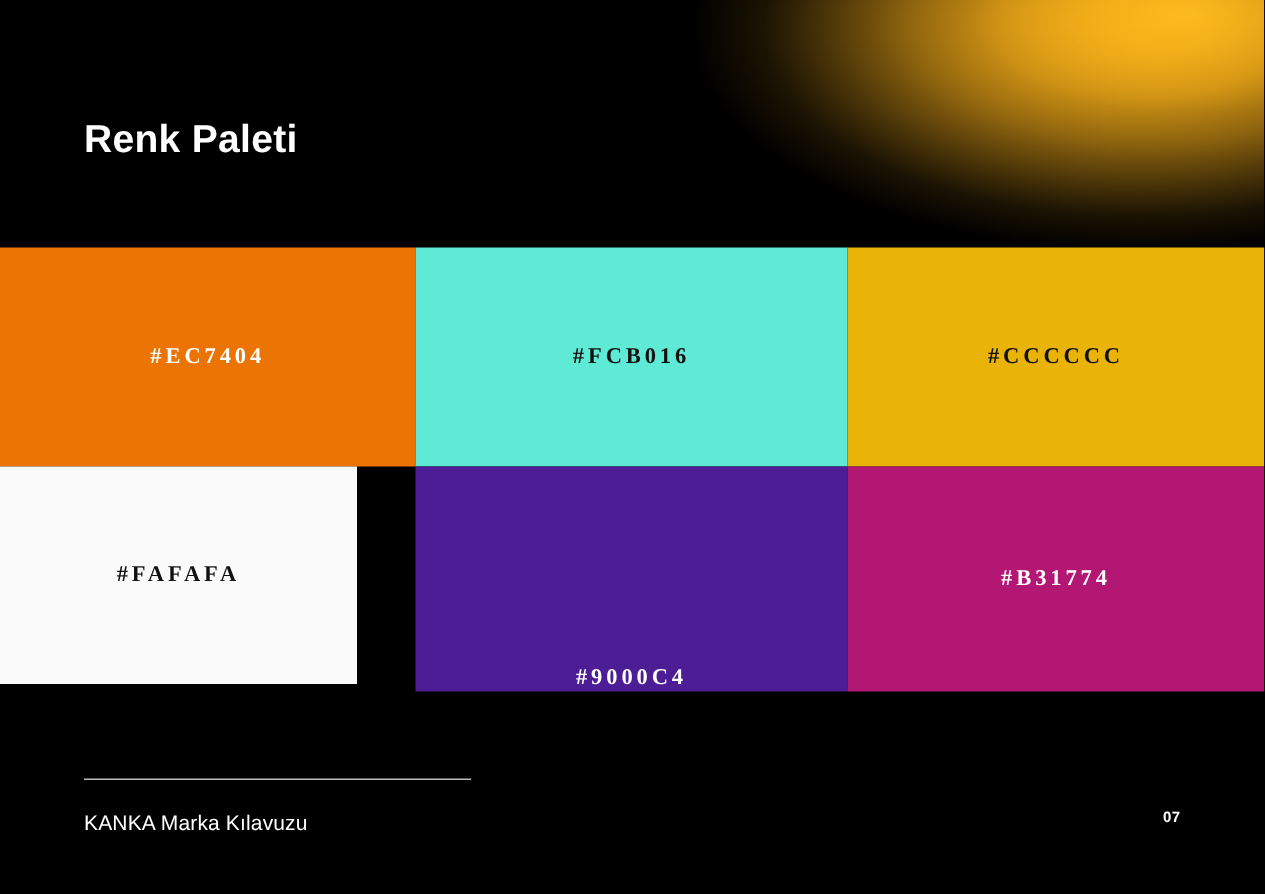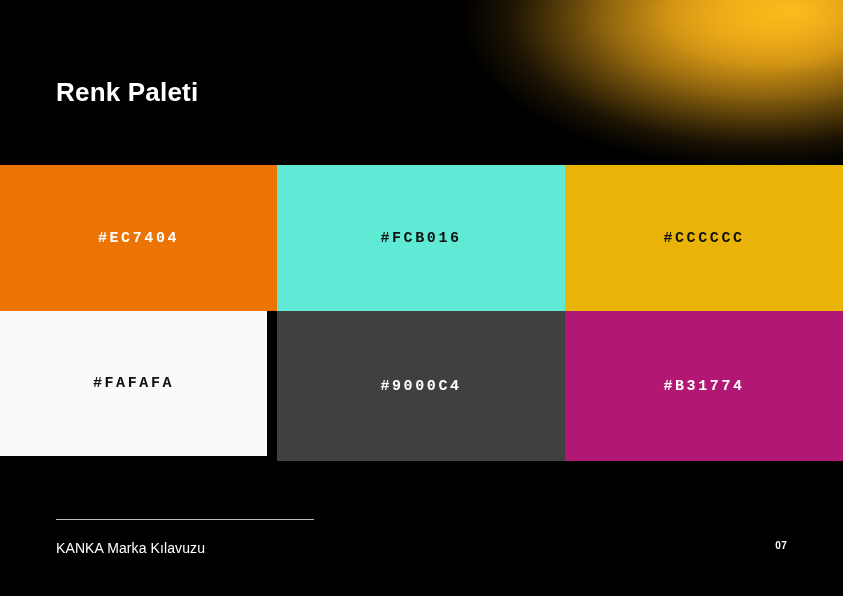--- a/index.html
+++ b/index.html
@@ -80,33 +80,33 @@
   }
 
   .swatch {
     position:absolute;
     display:flex;
     align-items:center;
     justify-content:center;
   }
 
   .swatch-label {
-    font-family:Liberation Mono, monospace;
+    font-family:Liberation Serif, serif;
     font-size:15px;
     font-weight:bold;
     letter-spacing:2.6px;
     white-space:nowrap;
   }
 
   
   .sw-0 { left:0px;   top:0px;   width:277px; height:146px; }
   .sw-1 { left:277px; top:0px;   width:288px; height:146px; }
   .sw-2 { left:565px; top:0px;   width:278px; height:146px; }
   
-  .sw-3 { left:0px;   top:146px; width:267px; height:145px; }
+  .sw-3 { left:0px;   top:146px; width:238px; height:145px; }
   .sw-4 { left:277px; top:146px; width:288px; height:150px; }
   .sw-5 { left:565px; top:146px; width:278px; height:150px; }
 
   
   .footer-rule {
     position:absolute;
     left:56px;
     top:519px;
     width:258px;
     height:1px;
@@ -157,21 +157,21 @@
     </div>
 
     <div class="swatch sw-2" style="background: #eab308;">
       <span class="swatch-label" style="color: rgb(17, 17, 17);">#CCCCCC</span>
     </div>
 
     <div class="swatch sw-3" style="background: rgb(250, 250, 250);">
       <span class="swatch-label" style="color: rgb(17, 17, 17);">#FAFAFA</span>
     </div>
 
-    <div class="swatch sw-4" style="background: #404040;">
+    <div class="swatch sw-4" style="background: #4c1d95; align-items: flex-end;">
       <span class="swatch-label" style="color: rgb(255, 255, 255);">#9000C4</span>
     </div>
 
     <div class="swatch sw-5" style="background: rgb(179, 23, 116);">
       <span class="swatch-label" style="color: rgb(255, 255, 255);">#B31774</span>
     </div>
 
   </div>
 
   <div class="footer-rule"></div>

